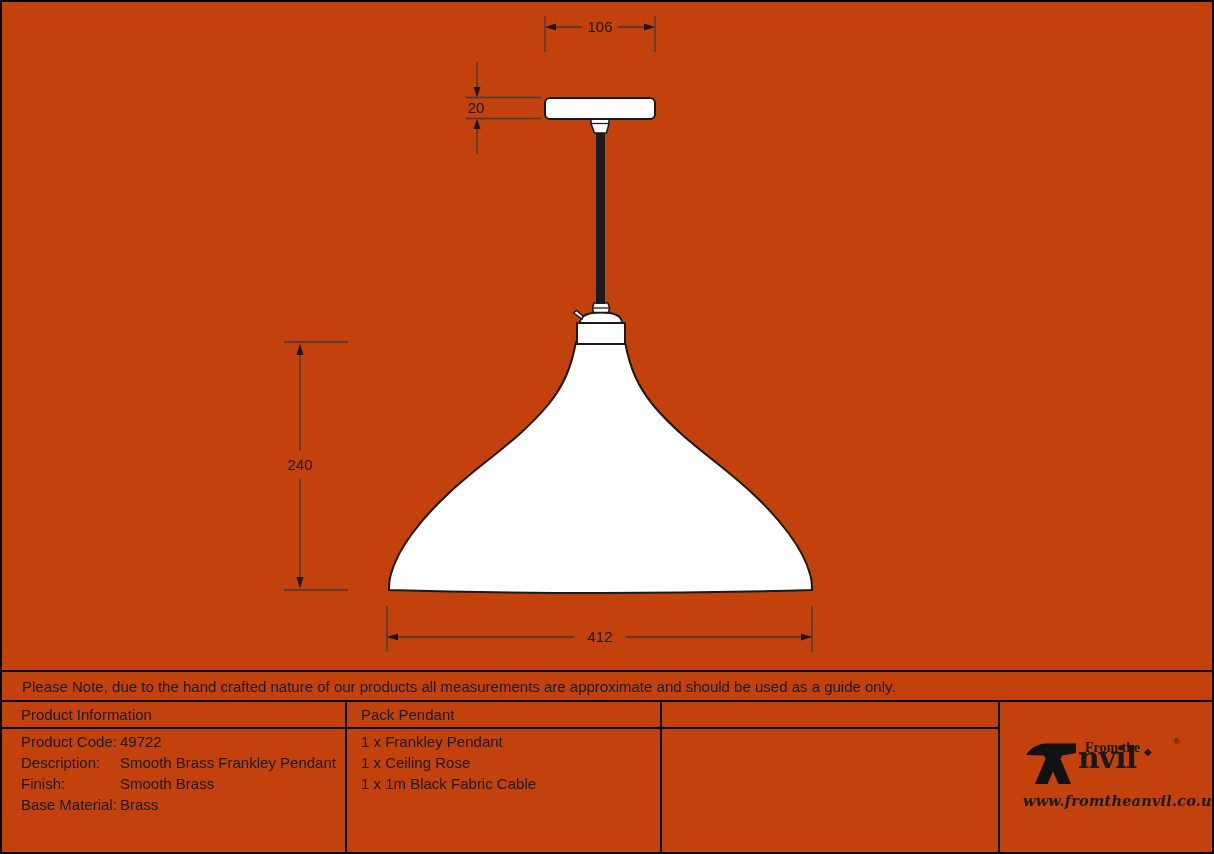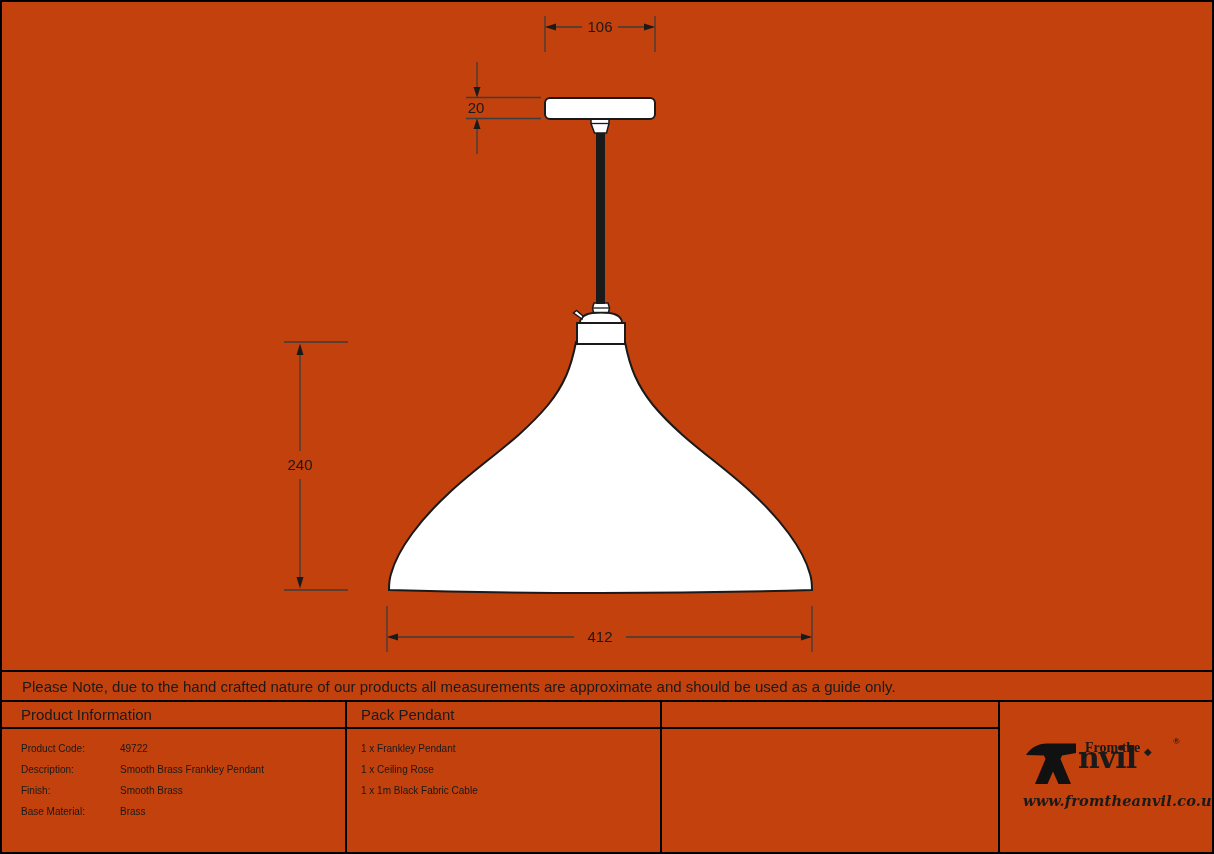--- a/index.html
+++ b/index.html
@@ -20,21 +20,21 @@
   .col-product{width:345px;border-right:2px solid #000;}
   .col-pack{width:315px;border-right:2px solid #000;}
   .col-empty{width:338px;border-right:2px solid #000;}
   .col-logo{flex:1;align-items:center;justify-content:center;}
   .col-header{
     height:27px;box-sizing:border-box;border-bottom:2px solid #000;
     display:flex;align-items:center;font-size:15px;padding-left:19px;flex:none;
   }
   .col-pack .col-header{padding-left:14px;}
   .col-empty .col-header{padding-left:14px;}
-  .col-body{flex:1;padding-top:9px;font-size:10px;line-height:21px;}
+  .col-body{flex:1;padding-top:2px;font-size:15px;line-height:21px;}
   .col-product .col-body{padding-left:19px;}
   .col-pack .col-body{padding-left:14px;}
   .pi-row{display:flex;}
   .pi-label{width:99px;flex:none;}
   .pack-footer{margin-top:16px;}
   
   .logo-wrap{position:relative;width:162px;height:74px;}
   .logo-name{
     position:absolute;left:53px;top:3px;
     font-family:"DejaVu Serif","Liberation Serif",serif;font-size:30px;font-weight:bold;

